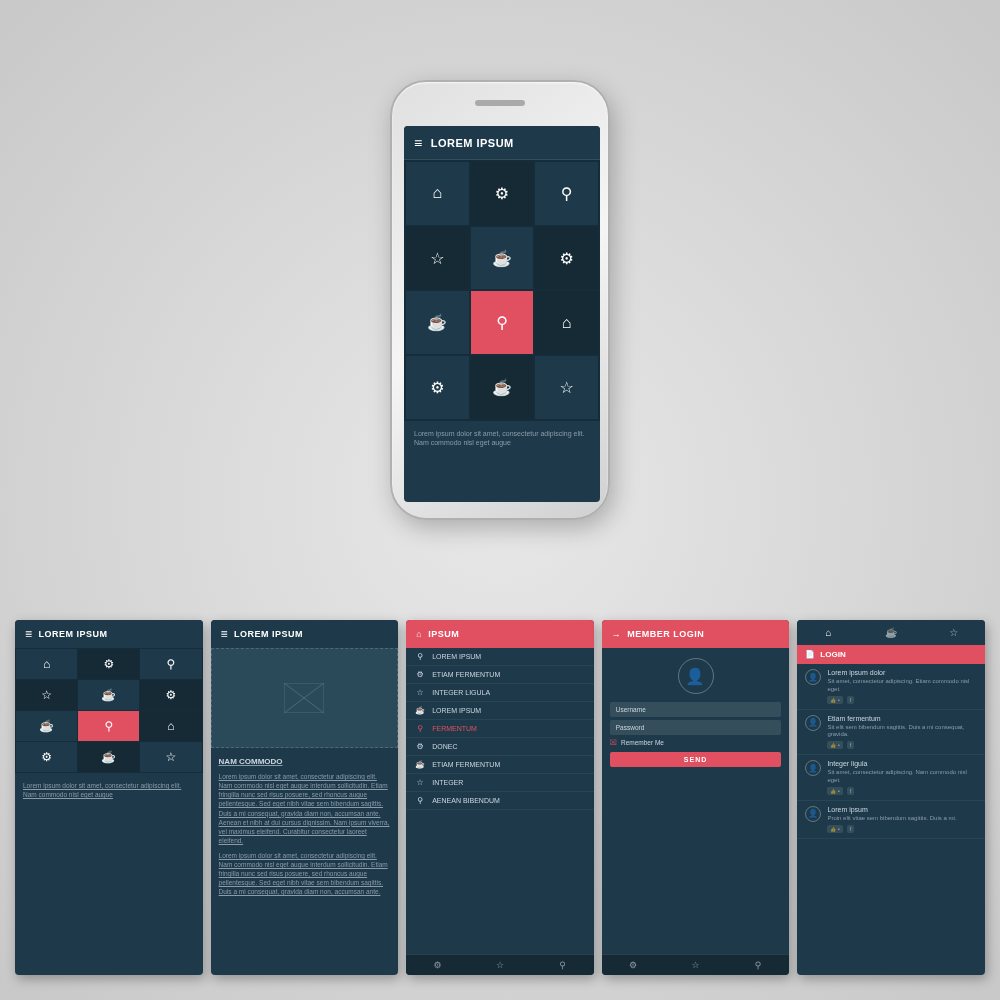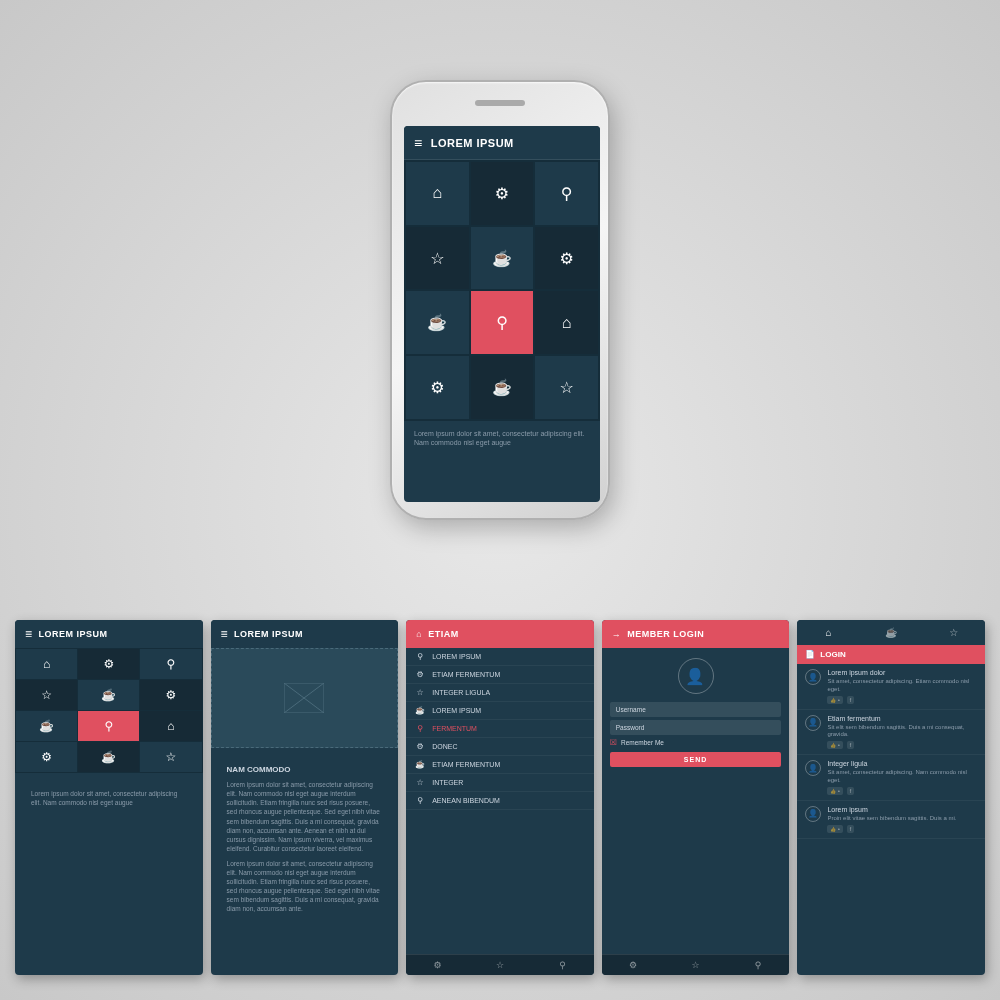--- a/index.html
+++ b/index.html
@@ -165,24 +165,25 @@
       align-items: center;
       padding: 4px 8px;
       color: #cdd6e0;
       font-size: 7px;
       border-bottom: 1px solid rgba(255,255,255,0.05);
     }
     .mini-menu-item.active { color: #e05060; }
     .mini-menu-item .mi-icon { width: 12px; text-align: center; margin-right: 6px; font-size: 8px; }
 
     .mini-text-content {
-      padding: 16px;
+      padding: 8px;
       color: #8a9baa;
       font-size: 6.5px;
       line-height: 1.4;
+      text-decoration: underline;
     }
     .mini-text-title {
       font-size: 8px;
       font-weight: bold;
       color: #cdd6e0;
       margin-bottom: 5px;
     }
 
     
     .news-header-bar {
@@ -385,21 +386,21 @@
     <div class="mini-text-content">
       <div class="mini-text-title">NAM COMMODO</div>
       <div style="margin-bottom:6px;">Lorem ipsum dolor sit amet, consectetur adipiscing elit. Nam commodo nisl eget augue interdum sollicitudin. Etiam fringilla nunc sed risus posuere, sed rhoncus augue pellentesque. Sed eget nibh vitae sem bibendum sagittis. Duis a mi consequat, gravida diam non, accumsan ante. Aenean et nibh at dui cursus dignissim. Nam ipsum viverra, vel maximus eleifend. Curabitur consectetur laoreet eleifend.</div>
       <div>Lorem ipsum dolor sit amet, consectetur adipiscing elit. Nam commodo nisl eget augue interdum sollicitudin. Etiam fringilla nunc sed risus posuere, sed rhoncus augue pellentesque. Sed eget nibh vitae sem bibendum sagittis. Duis a mi consequat, gravida diam non, accumsan ante.</div>
     </div>
   </div>
 
   <div class="mini-screen">
     <div class="ui-header red" style="font-size:9px;height:28px;">
       <span style="margin-right:6px;">⌂</span>
-      <span>ETIAM</span>
+      <span>IPSUM</span>
     </div>
     <div class="menu-list">
       <div class="mini-menu-item">
         <span class="mi-icon">⚲</span>
         <span>LOREM IPSUM</span>
       </div>
       <div class="mini-menu-item">
         <span class="mi-icon">⚙</span>
         <span>ETIAM FERMENTUM</span>
       </div>

